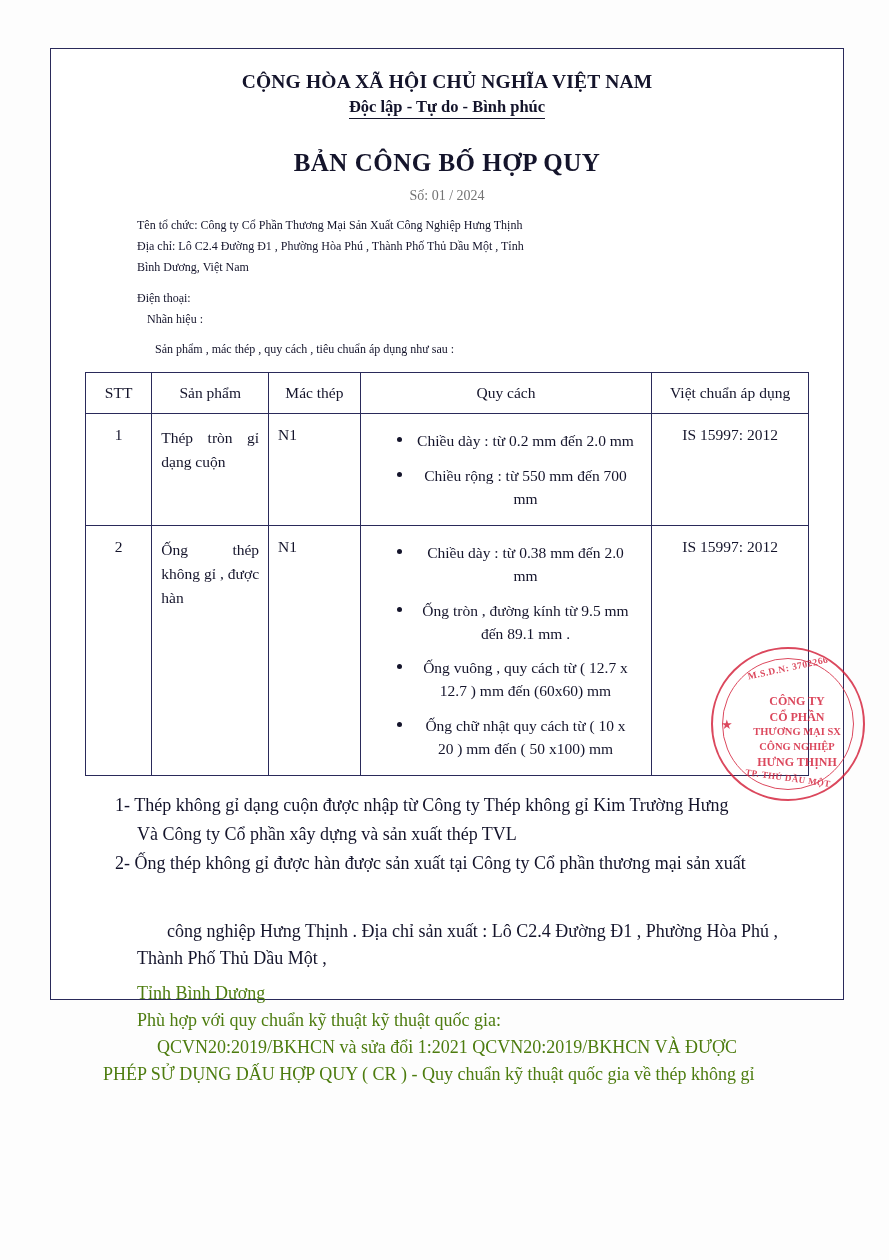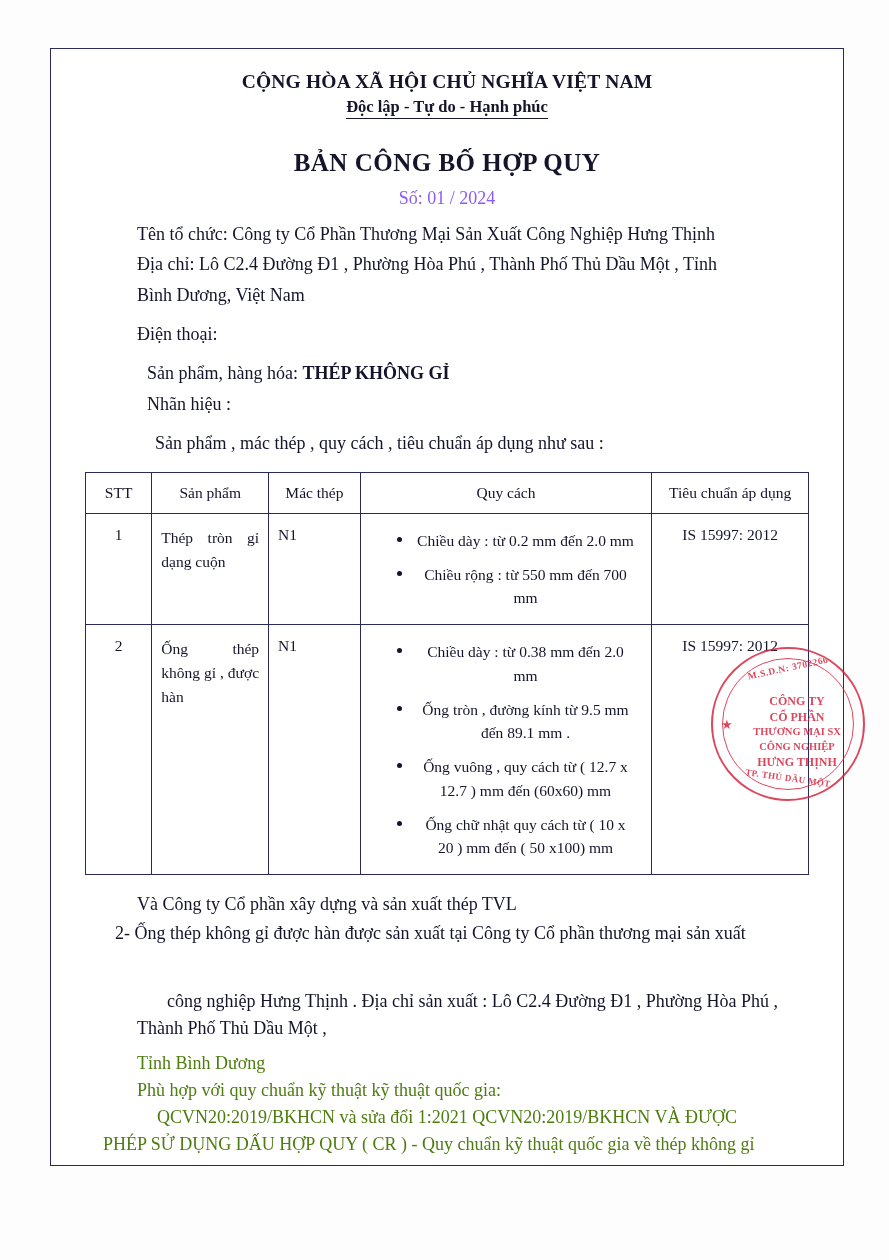--- a/index.html
+++ b/index.html
@@ -20,21 +20,21 @@
     left: 0; top: 0;
     width: 889px;
     height: 1260px;
     background: #fdfdfd;
   }
   .doc-border {
     position: absolute;
     left: 50px;
     top: 48px;
     width: 794px;
-    height: 1118px;
+    height: 952px;
     border: 1.5px solid #2a2a5a;
     box-sizing: border-box;
     background: #ffffff;
   }
   .inner {
     position: absolute;
     left: 0; top: 0;
     width: 100%;
     height: 100%;
     box-sizing: border-box;
@@ -57,26 +57,26 @@
     color: #14142b;
   }
   .main-title {
     font-weight: bold;
     font-size: 25px;
     margin-top: 30px;
     letter-spacing: 0.5px;
     color: #14142b;
   }
   .doc-number {
-    font-size: 18px;
+    font-size: 14px;
     margin-top: 11px;
-    color: #8b5cf6;
+    color: #737373;
   }
   .body-line {
-    font-size: 18px;
+    font-size: 12px;
     line-height: 1.52;
     margin-top: 12px;
     padding-left: 52px;
     color: #14142b;
   }
   .body-line.tight { margin-top: 3px; }
   .body-line.ind2 { padding-left: 62px; }
   .body-line.ind3 { padding-left: 70px; }
   .bold { font-weight: bold; }
   .spec-table {
@@ -212,45 +212,41 @@
 </style>
 </head>
 <body>
 
 <div class="page">
   <div class="doc-border">
     <div class="inner">
 
       <div class="center">
         <div class="national-title">CỘNG HÒA XÃ HỘI CHỦ NGHĨA VIỆT NAM</div>
-        <div class="national-sub">Độc lập - Tự do - Hạnh phúc</div>
+        <div class="national-sub">Độc lập - Tự do - Bình phúc</div>
         <div class="main-title">BẢN CÔNG BỐ HỢP QUY</div>
         <div class="doc-number">Số: 01 / 2024</div>
       </div>
 
       <div class="body-line">Tên tổ chức: Công ty Cổ Phần Thương Mại Sản Xuất Công Nghiệp Hưng Thịnh</div>
       <div class="body-line tight">Địa chỉ: Lô C2.4 Đường Đ1 , Phường Hòa Phú , Thành Phố Thủ Dầu Một , Tỉnh</div>
       <div class="body-line tight" style="padding-left:52px">Bình Dương, Việt Nam</div>
       <div class="body-line">Điện thoại:</div>
 
-      <div class="body-line ind2">
-        <span>Sản phẩm, hàng hóa:</span>
-        <span class="bold">THÉP KHÔNG GỈ</span>
-      </div>
       <div class="body-line ind2 tight">Nhãn hiệu :</div>
       <div class="body-line ind3">Sản phẩm , mác thép , quy cách , tiêu chuẩn áp dụng như sau :</div>
 
       <table class="spec-table">
         <thead>
           <tr>
             <th class="col-stt">STT</th>
             <th class="col-sp">Sản phẩm</th>
             <th class="col-mac">Mác thép</th>
             <th class="col-qc">Quy cách</th>
-            <th class="col-tc">Tiêu chuẩn áp dụng</th>
+            <th class="col-tc">Việt chuẩn áp dụng</th>
           </tr>
         </thead>
         <tbody>
           <tr>
             <td class="c-stt">1</td>
             <td class="c-sp">Thép tròn gỉ dạng cuộn</td>
             <td class="c-mac">N1</td>
             <td>
               <ul class="specs">
                 <li>Chiều dày : từ 0.2 mm đến 2.0 mm</li>
@@ -270,20 +266,24 @@
                 <li>Ống vuông , quy cách từ ( 12.7 x 12.7 ) mm đến (60x60) mm</li>
                 <li>Ống chữ nhật quy cách từ ( 10 x 20 ) mm đến ( 50 x100) mm</li>
               </ul>
             </td>
             <td class="c-tc">IS 15997: 2012</td>
           </tr>
         </tbody>
       </table>
 
       <div class="notes">
+        <div class="note-item">
+          <span>1-</span>
+          <span>Thép không gỉ dạng cuộn được nhập từ Công ty Thép không gỉ Kim Trường Hưng</span>
+        </div>
         <div class="note-cont">Và Công ty Cổ phần xây dựng và sản xuất thép TVL</div>
         <div class="note-item" style="margin-top:2px">
           <span>2-</span>
           <span>Ống thép không gỉ được hàn được sản xuất tại Công ty Cổ phần thương mại sản xuất</span>
         </div>
         <div class="note-cont2">công nghiệp Hưng Thịnh . Địa chỉ sản xuất : Lô C2.4 Đường Đ1 , Phường Hòa Phú ,</div>
         <div class="note-cont">Thành Phố Thủ Dầu Một ,</div>
       </div>
 
       <div class="final-block">

